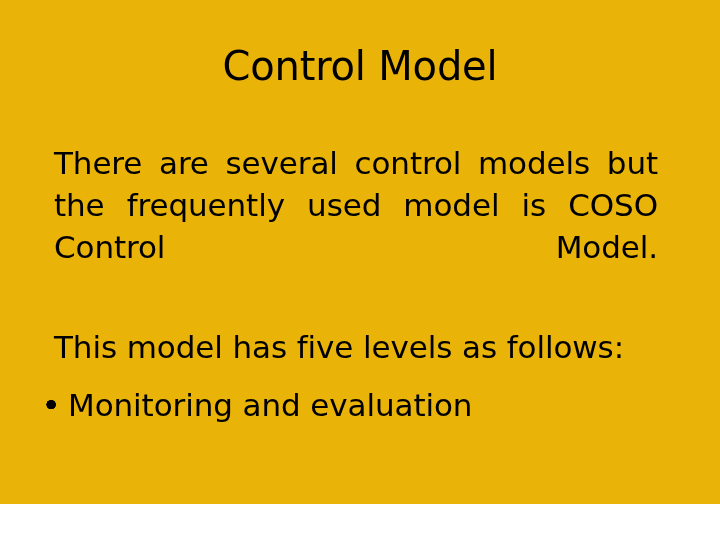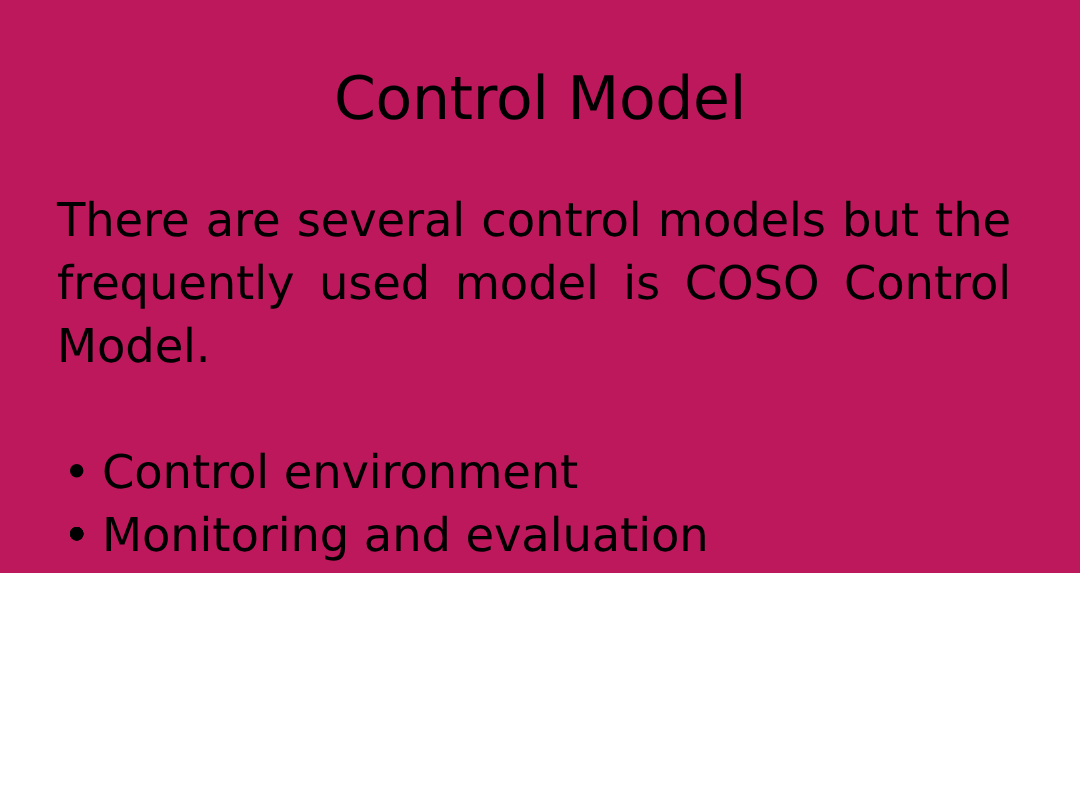--- a/index.html
+++ b/index.html
@@ -10,22 +10,22 @@
     width: 720px;
     height: 540px;
     background: #ffffff;
     font-family: "DejaVu Sans", "Liberation Sans", sans-serif;
     color: #000000;
     overflow: hidden;
   }
   .slide {
     position: relative;
     width: 720px;
-    height: 382px;
-    background: #be185d;
+    height: 504px;
+    background: #eab308;
     box-sizing: border-box;
   }
   .slide-title {
     position: absolute;
     left: 0;
     top: 42px;
     width: 720px;
     text-align: center;
     font-size: 40px;
     line-height: 48px;
@@ -37,21 +37,21 @@
   .body-block {
     position: absolute;
     left: 38px;
     top: 126px;
     width: 636px;
   }
   .para {
     font-size: 31px;
     line-height: 42px;
     color: #000000;
-    margin: 0;
+    margin: 16px;
     text-align: justify;
     text-justify: inter-word;
     letter-spacing: -0.1px;
   }
   .para.justified {
     text-align: justify;
   }
   .para.justified::after {
     content: "";
     display: inline-block;
@@ -87,25 +87,25 @@
 <body>
 
 <div class="slide">
 
   <div class="slide-title">Control Model</div>
 
   <div class="body-block">
 
     <p class="para justified">There are several control models but the frequently used model is COSO Control Model.</p>
 
+    <p class="para plain">This model has five levels as follows:</p>
 
     <ul class="bullet-list">
       <li class="bullet-item">
         <span class="bullet-marker">•</span>
-        <span>Control environment</span>
       </li>
       <li class="bullet-item">
         <span class="bullet-marker">•</span>
       </li>
       <li class="bullet-item">
         <span class="bullet-marker">•</span>
       </li>
       <li class="bullet-item">
         <span class="bullet-marker">•</span>
       </li>

